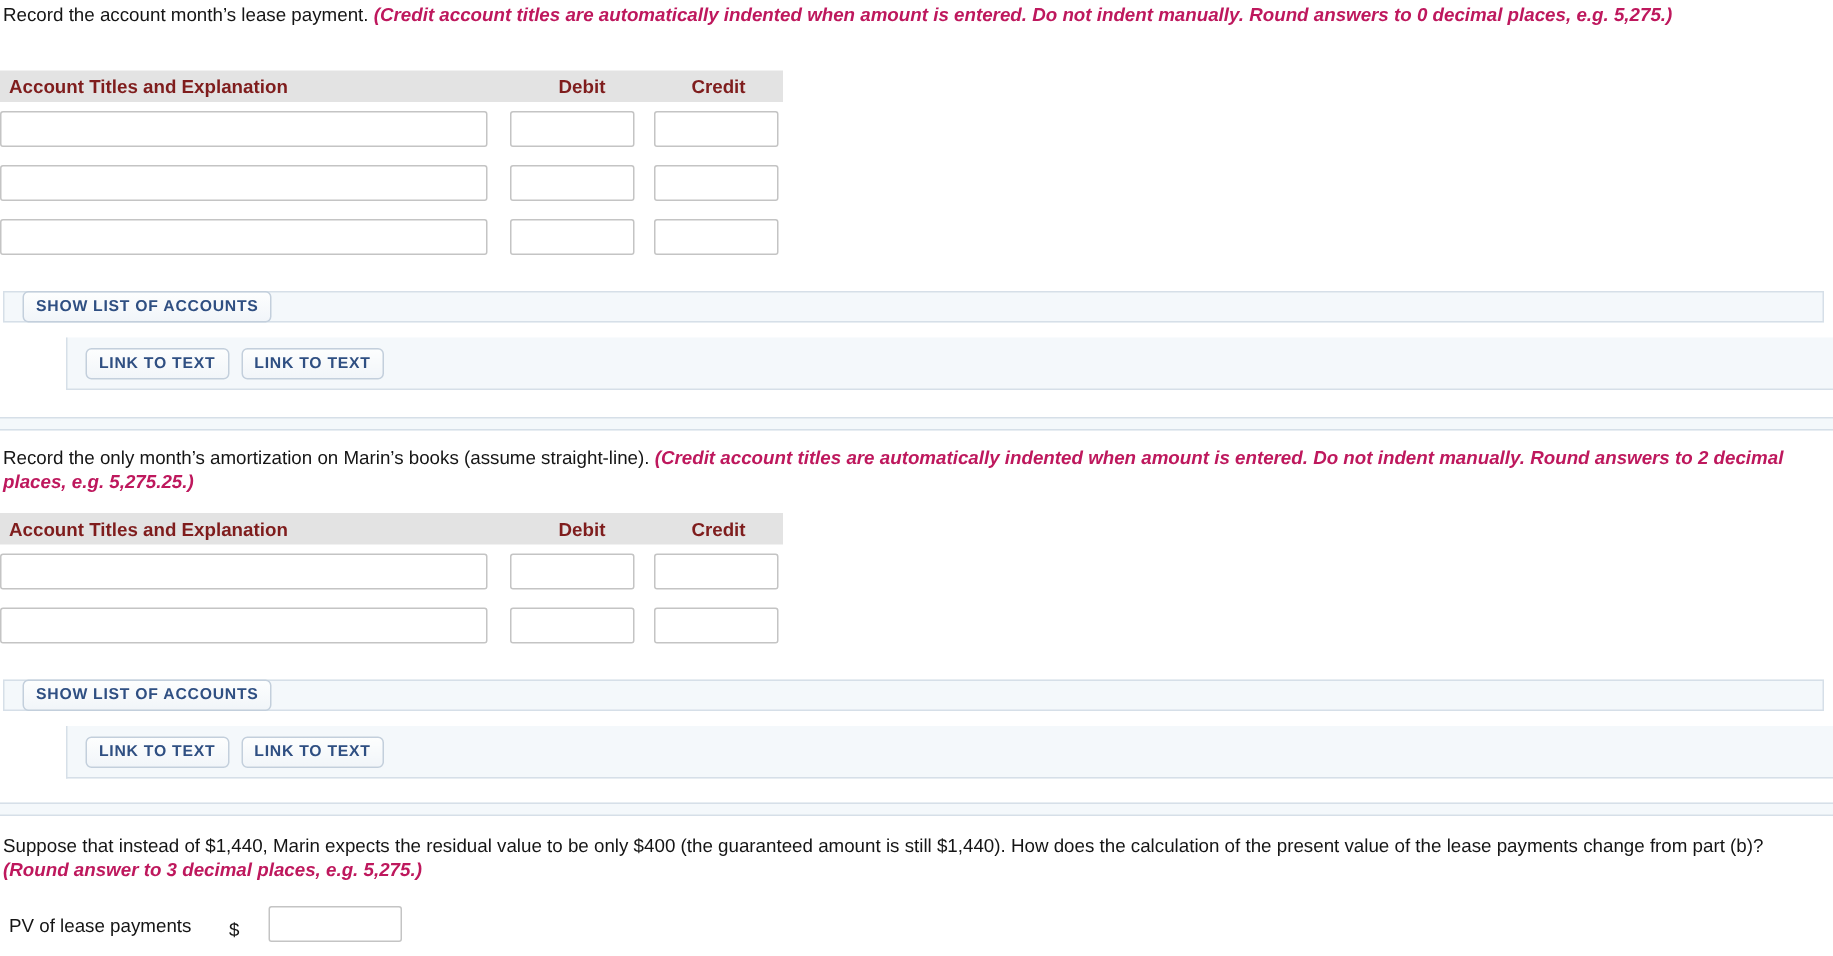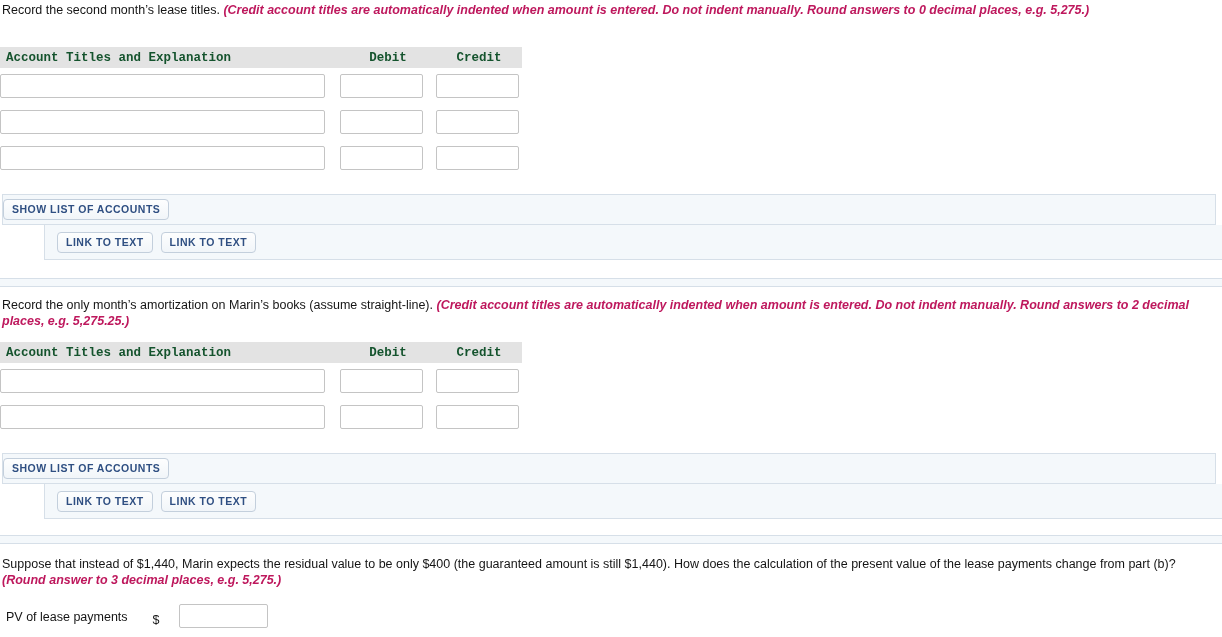--- a/index.html
+++ b/index.html
@@ -35,27 +35,26 @@
   
   .journal {
     border-collapse: collapse;
     table-layout: fixed;
     border-spacing: 0;
   }
   .journal th {
     background: #e3e3e3;
     font-size: 12.5px;
     font-weight: bold;
-    color: #14532d;
+    color: #7f1d1d;
     height: 21px;
     padding: 0;
     text-align: center;
     vertical-align: middle;
     border: 0;
-    font-family: Liberation Mono, monospace;
   }
   .journal th.acct {
     text-align: left;
     padding-left: 6px;
     width: 334px;
   }
   .journal th.debit { width: 96px; }
   .journal th.credit { width: 86px; }
   .journal td {
     padding: 0;
@@ -86,21 +85,21 @@
   
   .panel {
     background: #f4f8fb;
     border: 1px solid #d6dfe8;
     box-sizing: border-box;
     width: 1214px;
     display: flex;
     align-items: center;
   }
   .panel + .panel { border-top: 0; margin-left: 42px; }
-  .panel-accounts { height: 31px; }
+  .panel-accounts { height: 21px; padding-left: 12px; }
   .panel-links    { height: 35px; padding-left: 12px; padding-top: 2px; align-items: flex-start; }
   .panel-links-inner { display: flex; gap: 8px; padding-top: 5px; }
 
   .btn {
     font-family: "Liberation Sans", sans-serif;
     font-size: 10.5px;
     font-weight: bold;
     letter-spacing: 0.5px;
     color: #2f4f82;
     background: linear-gradient(#fdfefe, #f1f5f9);
@@ -141,21 +140,21 @@
     color: #151515;
     padding: 0 3px 1px 9px;
   }
 </style>
 </head>
 <body>
 
 <div class="section" style="position:absolute; left:0; top:0; width:1222px;">
 
   <div class="instruction" style="position:absolute; left:0; top:2px; width:1216px;">
-    <span>Record the second month’s lease titles. </span><span class="hint">(Credit account titles are automatically indented when amount is entered. Do not indent manually. Round answers to 0 decimal places, e.g. 5,275.)</span>
+    <span>Record the account month’s lease payment. </span><span class="hint">(Credit account titles are automatically indented when amount is entered. Do not indent manually. Round answers to 0 decimal places, e.g. 5,275.)</span>
   </div>
 
   <table class="journal" style="position:absolute; left:0; top:47px;">
     <thead>
       <tr>
         <th class="acct">Account Titles and Explanation</th>
         <th class="debit">Debit</th>
         <th class="credit">Credit</th>
       </tr>
     </thead>

